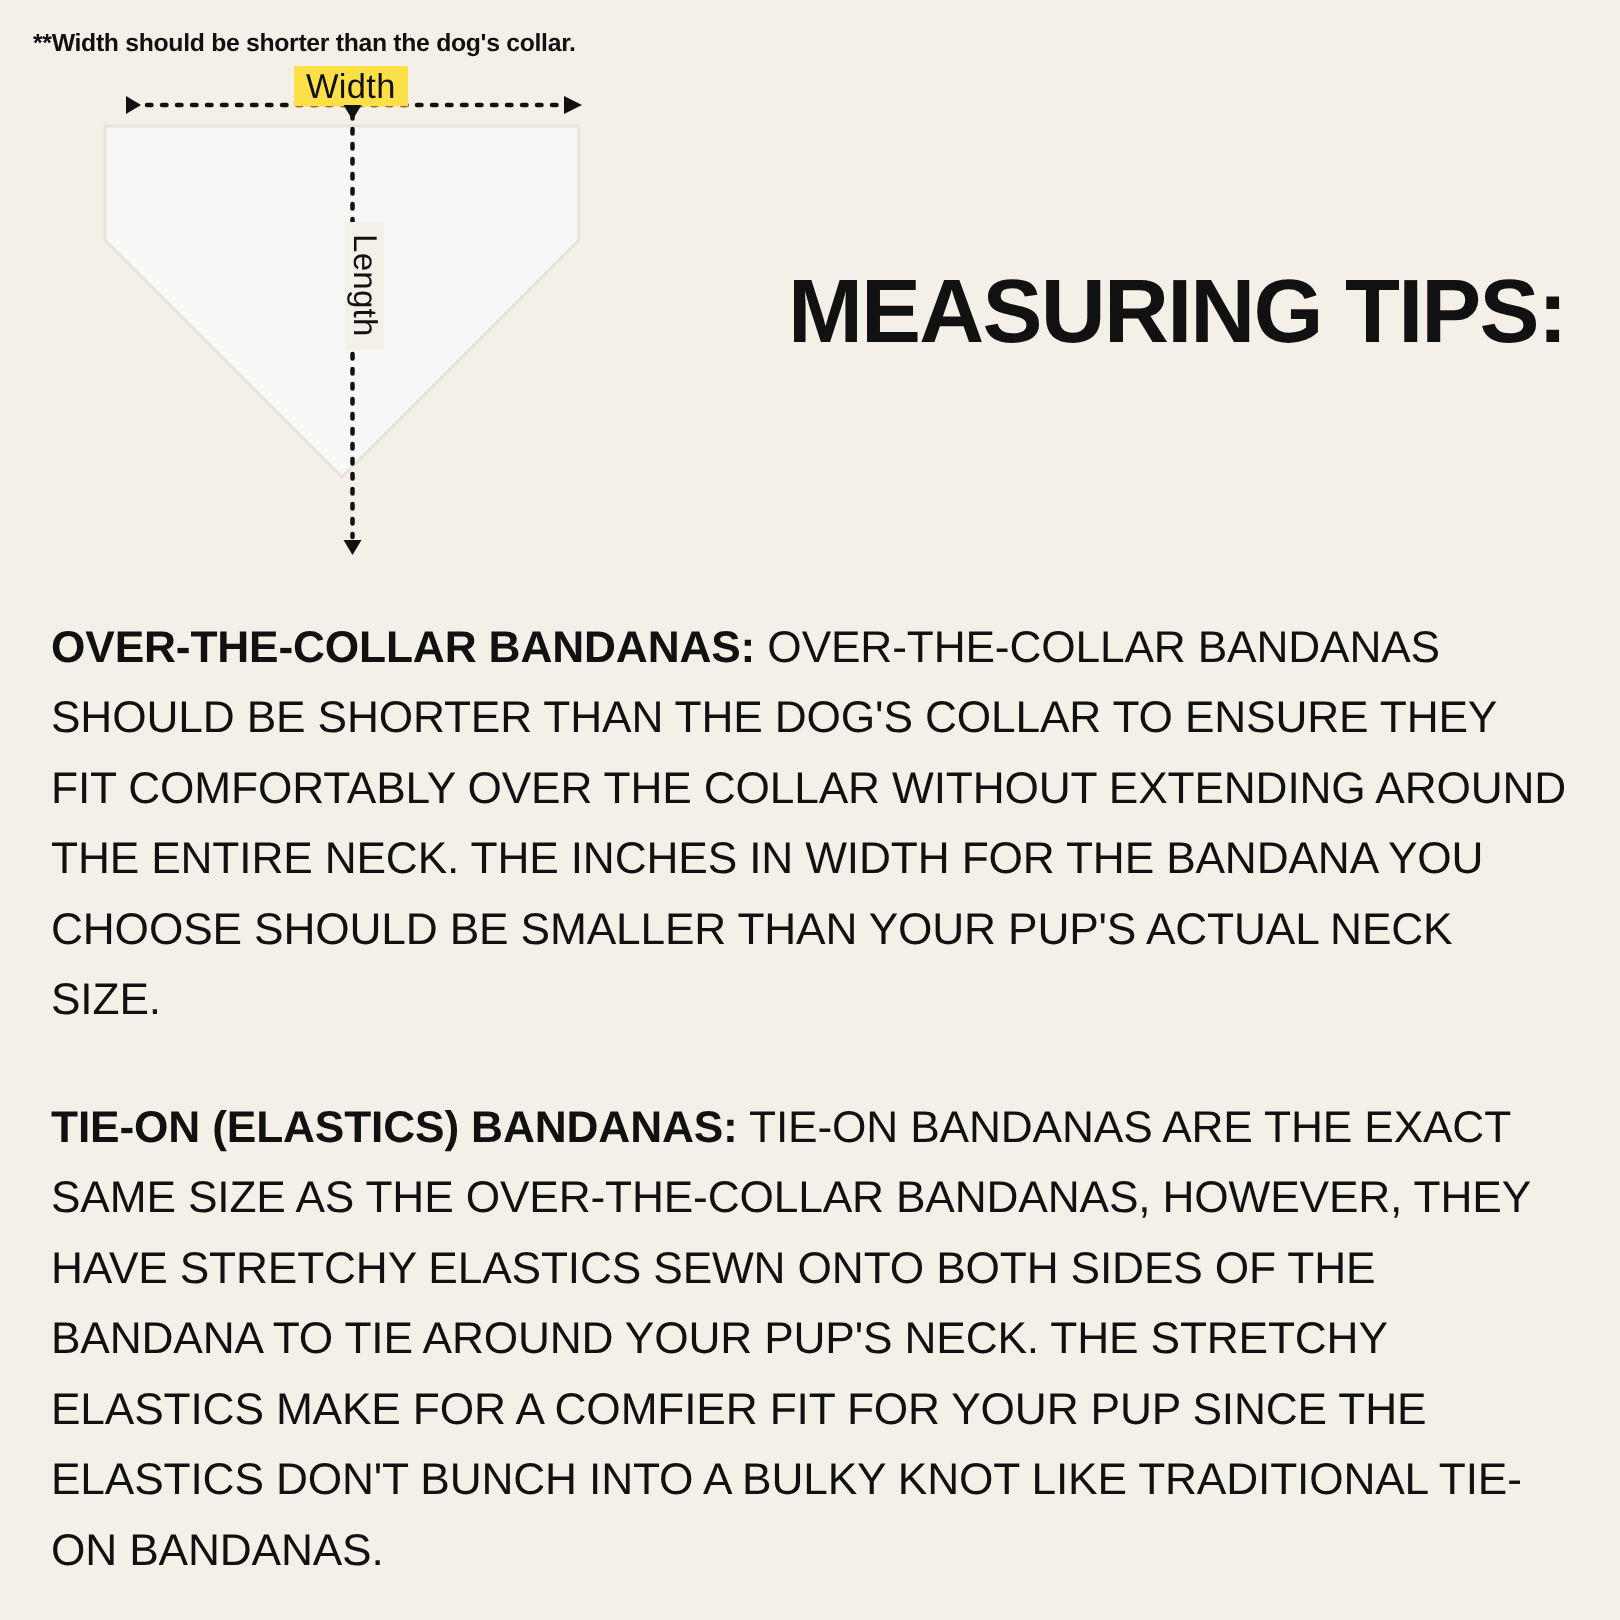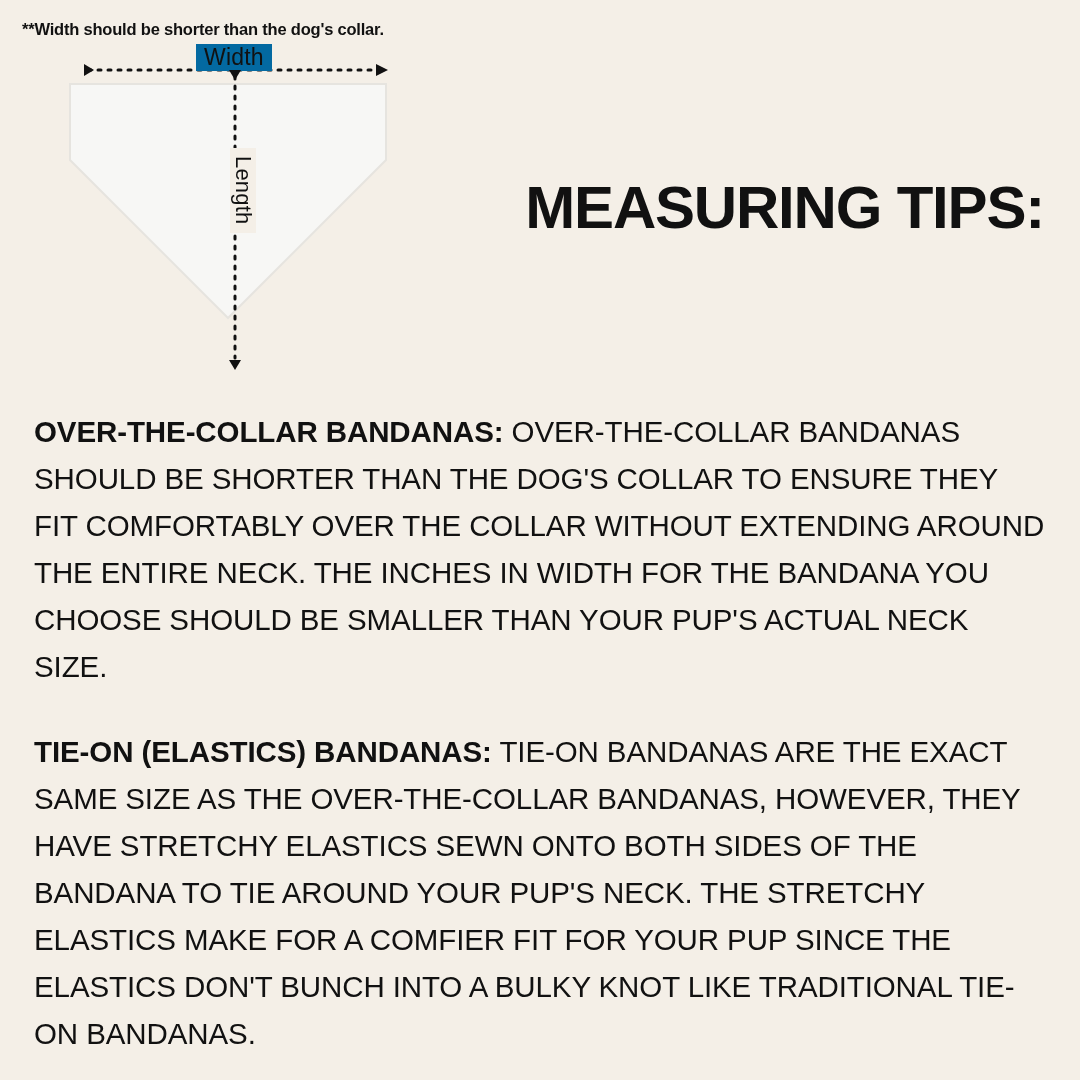--- a/index.html
+++ b/index.html
@@ -55,21 +55,21 @@
     top: 62px;
     width: 304px;
     height: 16px;
   }
   #width-label {
     position: absolute;
     left: 196px;
     top: 44px;
     font-size: 23px;
     color: #111111;
-    background: #0369a1;
+    background: #fde047;
     padding: 0 8px;
     letter-spacing: 0.2px;
   }
 
   
   #length-arrow {
     position: absolute;
     left: 226px;
     top: 70px;
     width: 18px;

